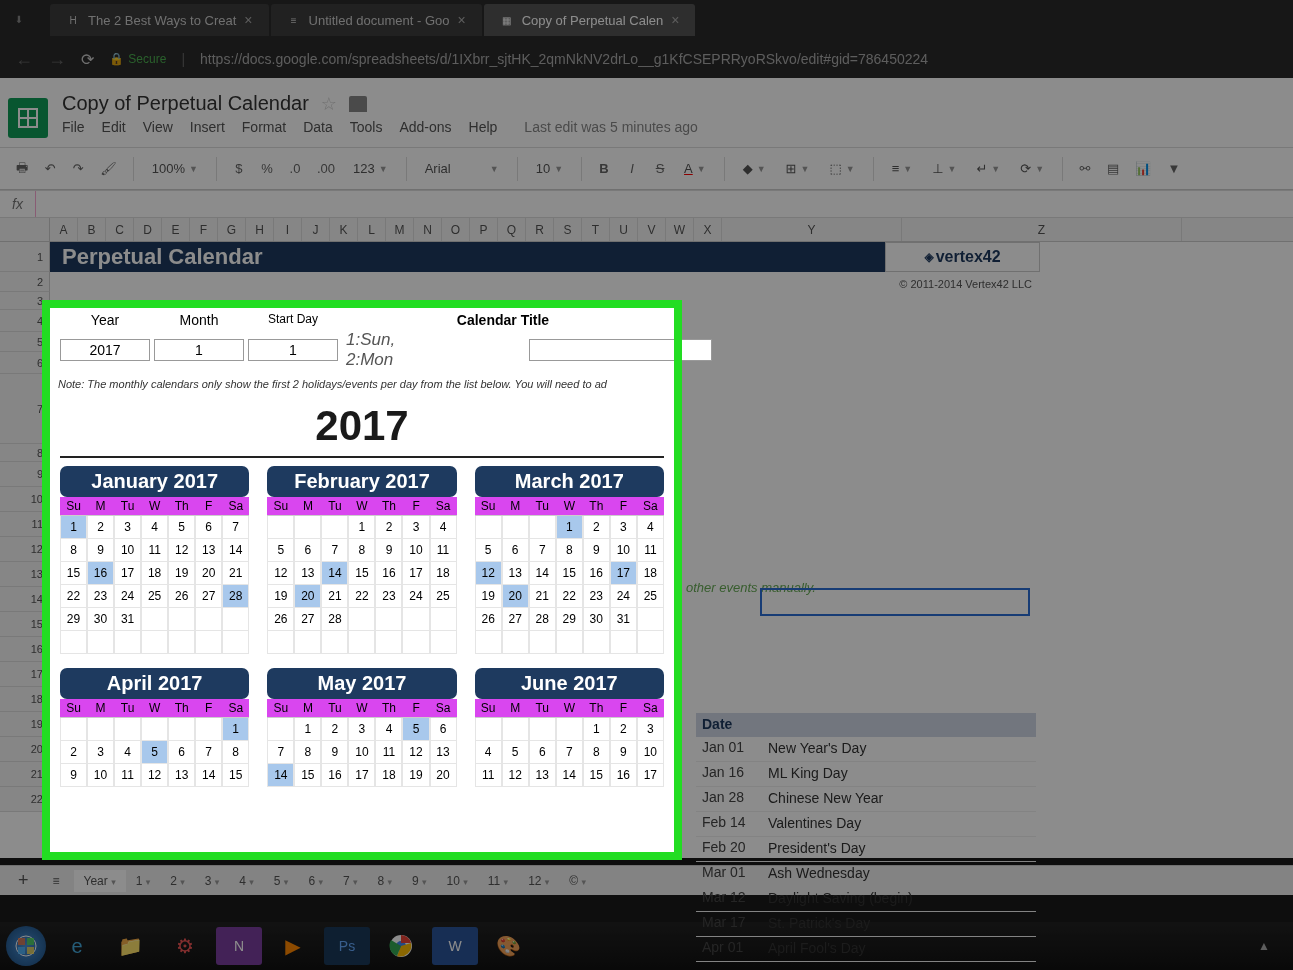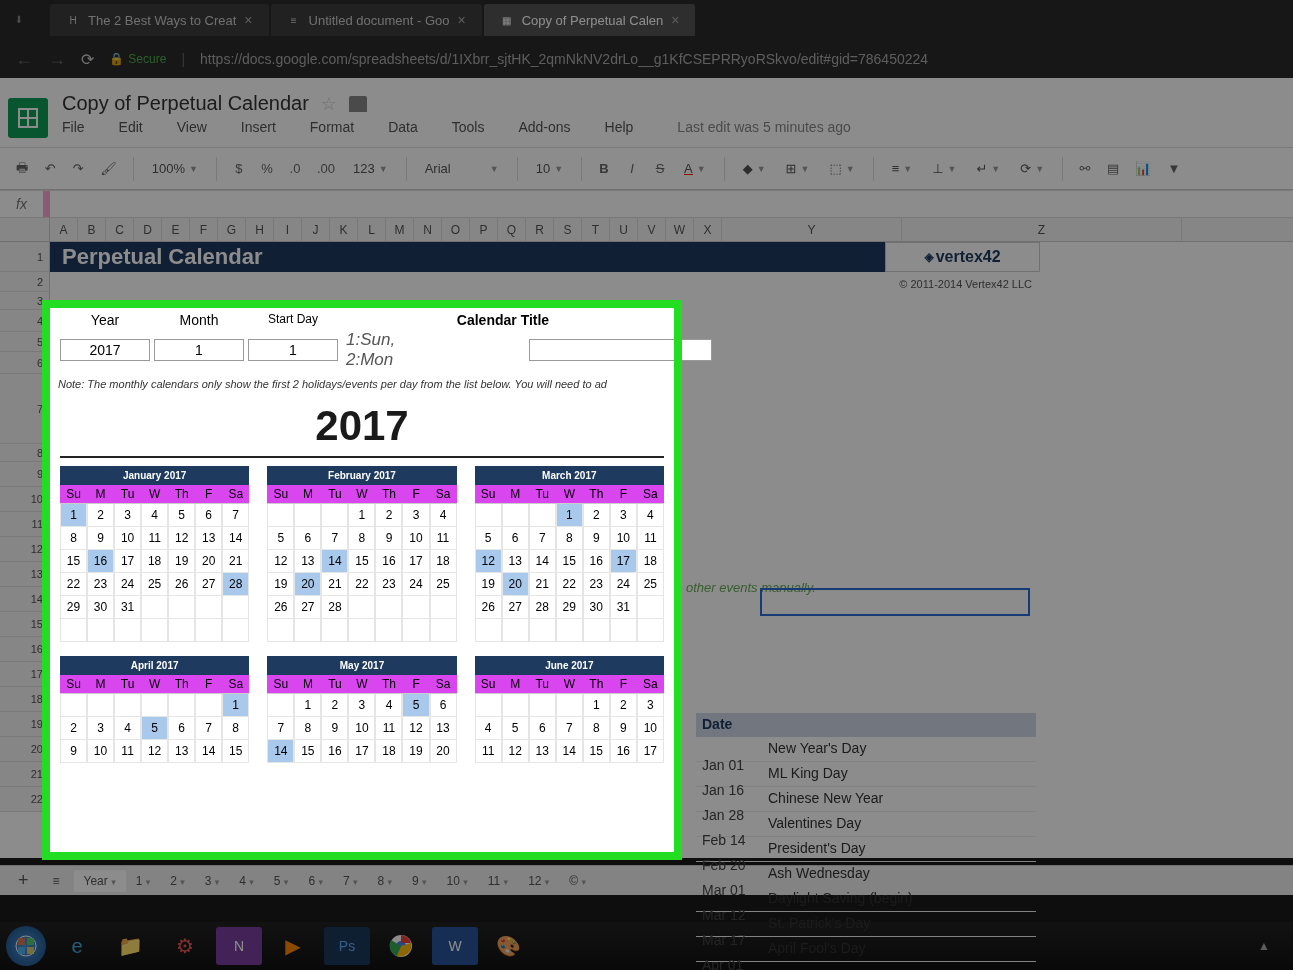--- a/index.html
+++ b/index.html
@@ -83,37 +83,37 @@
   .sheets-logo {
     width: 40px; height: 40px;
     background: #0f9d58;
     display:flex;align-items:center;justify-content:center;
     color:#fff;border-radius:3px;
   }
   .doc-title { font-size: 20px; color:#333; }
   .star-icon { color:#ccc; font-size:18px; }
   .folder-icon { width:18px;height:16px;background:#888;border-radius:2px 2px 0 0;position:relative;}
   .menu-row {
-    display:flex;gap:34px;padding:4px 8px 8px 74px;font-size:14px;color:#555;
+    display:flex;gap:17px;padding:4px 8px 8px 74px;font-size:14px;color:#555;
   }
   .last-edit { color:#888; margin-left:10px; }
   .toolbar-row {
     display:flex;align-items:center;padding:6px 10px;gap:4px;
     border-top:1px solid #ddd;font-size:13px;color:#555;
     height:42px;
   }
   .tool-btn { padding:4px 6px; min-width:24px; text-align:center; color:#666; }
   .tool-sep { width:1px; height:24px; background:#ddd; margin:0 6px; }
   .tool-dropdown { padding:4px 8px; display:flex; align-items:center; gap:4px; }
   .caret-dn { font-size:9px; color:#999; }
 
   .fx-row {
     display:flex;align-items:center;height:28px;background:#fff;border-top:1px solid #ddd;border-bottom:1px solid #ddd;
   }
-  .fx-label { width:50px;text-align:left;font-style:italic;color:#777;font-size:14px;border-right:7px solid #f9a8d4;height:100%;display:flex;align-items:center;justify-content:center;}
+  .fx-label { width:36px;text-align:left;font-style:italic;color:#777;font-size:14px;border-right:1px solid #f9a8d4;height:100%;display:flex;align-items:center;justify-content:center;}
   .fx-input { flex:1; padding:0 8px; }
 
   
   .sheet-area { background:#fff; position:relative; }
   .col-headers { display:flex; height:24px; background:#f5f5f5; border-bottom:1px solid #ccc; }
   .corner-cell { width:50px; border-right:1px solid #ccc; background:#f5f5f5; }
   .col-h { width:28px; text-align:center; font-size:12px; color:#555; border-right:1px solid #ddd; display:flex;align-items:center;justify-content:center;}
   .col-h.wide-y { width:180px; }
   .col-h.wide-z { width:280px; }
   .row-headers-col { position:absolute;left:0;top:24px;width:50px; }
@@ -162,37 +162,37 @@
   .input-hint { font-size:17px; font-style:italic; color:#555; margin-left:4px; }
   .title-input { flex:1; margin-left:130px; }
   .note-text { font-size:11px;font-style:italic;padding:4px 8px;color:#333; }
   .year-big {
     font-size:42px;font-weight:bold;text-align:center;color:#1a1a1a;padding:8px 0 6px;
   }
   .year-rule { border-bottom:2px solid #222;margin:0 10px 8px; }
 
   .cal-grid { display:flex;gap:18px;padding:0 10px;justify-content:space-between; }
   .mini-cal { width:190px; }
-  .cal-title { background:#1e3a5f;color:#fff;text-align:center;font-size:10px;font-weight:bold;padding:4px 0; }
+  .cal-title { background:#1e3a5f;color:#fff;text-align:center;font-size:20px;font-weight:bold;padding:4px 0;border-radius:7px; }
   .cal-head { display:flex; }
   .ch { flex:1;text-align:center;font-size:12px;padding:2px 0;background:#d946ef;border-bottom:1px solid #ccc;}
   .cal-body { display:flex;flex-wrap:wrap; }
   .cd { width:14.285%;height:23px;display:flex;align-items:center;justify-content:center;font-size:12px;border:1px solid #e5e5e5;border-top:none; }
   .cd.hl { background: #a8c8ec; }
 
   
   .right-data {
     position:absolute;left:696px;top:495px;width:340px;
     z-index:50;
   }
   .data-header { display:flex;background:#cfd8e6;font-weight:bold;font-size:14px;height:24px; }
   .dh-date { width:66px;padding:3px 6px; color:#1e3a5f;}
   .dh-event { flex:1;padding:3px 6px; color:#1e3a5f;}
   .data-row { display:flex;font-size:14px;height:25px;border-bottom:1px solid #eee; }
-  .dr-date { width:66px;padding:20px 6px;color:#444; }
+  .dr-date { width:66px;padding:2px 6px;color:#444; }
   .dr-event { flex:1;padding:3px 6px;color:#333; }
   .note-ext { position:absolute;left:686px;top:362px;font-size:13px;font-style:italic;color:#6a5;z-index:50; }
   .selected-cell {
     position:absolute;left:760px;top:370px;width:270px;height:28px;
     border:2px solid #2b6dd6;z-index:60;
   }
 
   
   .sheet-tabs {
     position:absolute;bottom:75px;left:0;right:0;height:30px;

